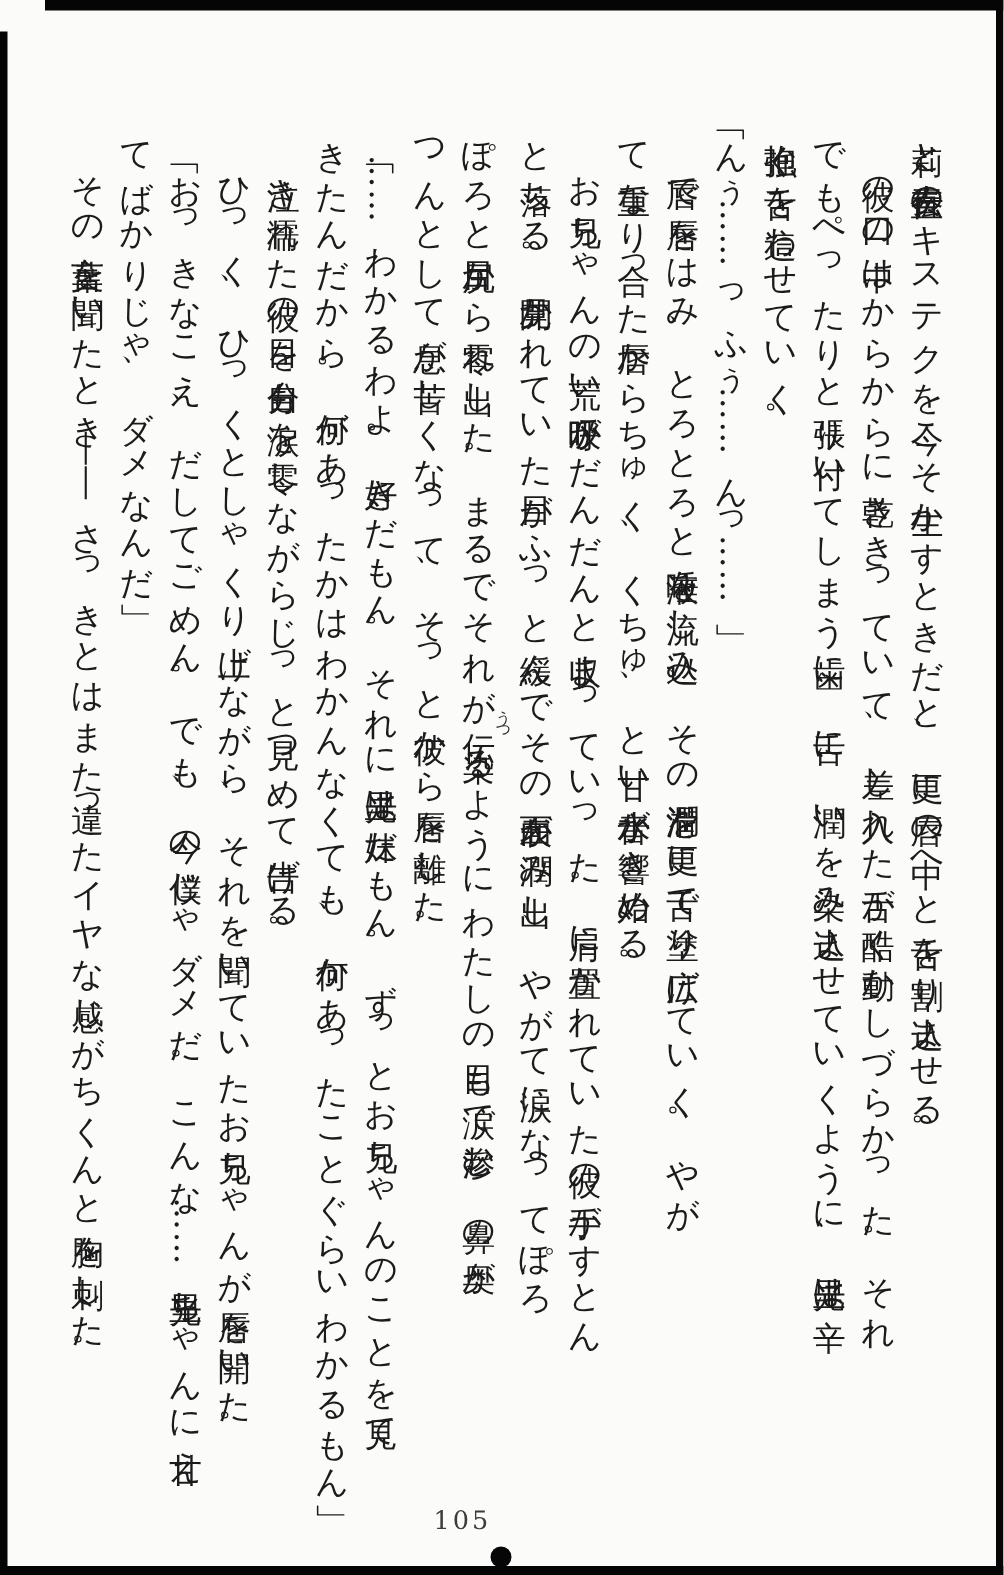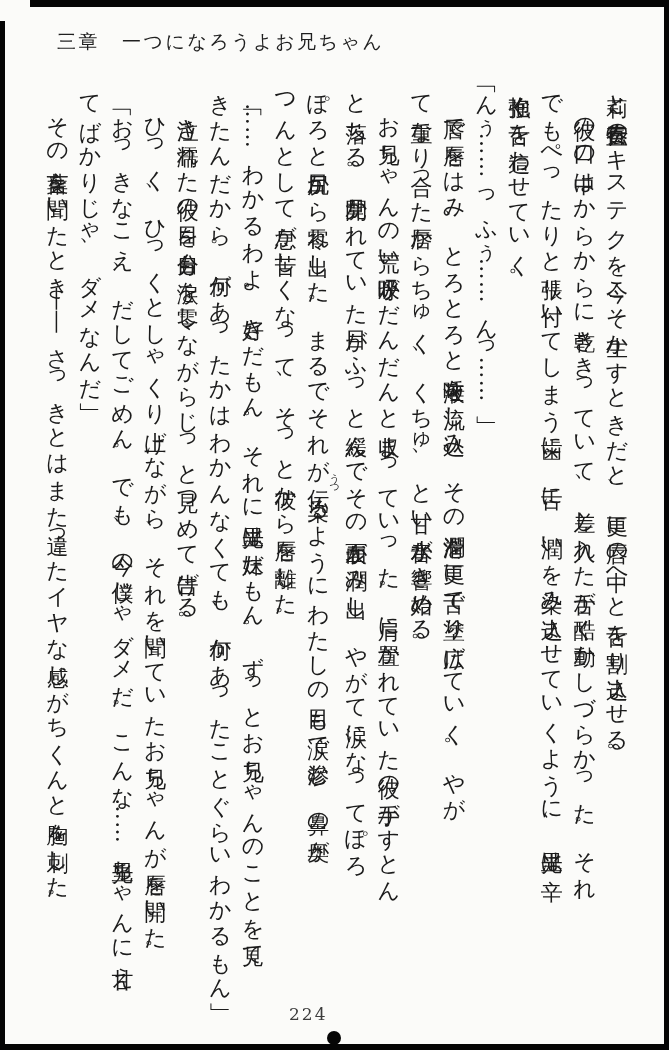--- a/index.html
+++ b/index.html
@@ -59,23 +59,20 @@
 <body>
 
 <div class="page">
 
   <div class="frame-top"></div>
   <div class="frame-bottom"></div>
   <div class="frame-left"></div>
   <div class="frame-right"></div>
   <div class="corner-notch"></div>
 
-  <div class="header">
-    <span class="chapter-label">三章</span><span>一つになろうよお兄ちゃん</span>
-  </div>
 
   <div class="text-area">
     <p class="tcol"><span>莉と奏直伝のキステクを今こそ生かすときだと、更に唇の中へと舌を割り込ませる。</span></p>
     <p class="tcol indent"><span>彼の口の中はからからに乾ききっていて、差し入れた舌が酷く動かしづらかった。それ</span></p>
     <p class="tcol"><span>でもぺったりと張り付いてしまう歯に、舌に、潤いを染み込ませていくように、光里は辛</span></p>
     <p class="tcol"><span>抱強く舌を這わせていく。</span></p>
     <p class="tcol"><span>「んぅ……っふぅ……んっ……」</span></p>
     <p class="tcol indent"><span>唇で唇をはみ、とろとろと唾液を流し込み、その潤滑を更に舌で塗り広げていく。やが</span></p>
     <p class="tcol"><span>て重なり合った唇からちゅく、くちゅ、と甘い水音が響き始める。</span></p>
     <p class="tcol indent"><span>お兄ちゃんの荒い呼吸がだんだんと収まっていった。肩に置かれていた彼の手がすとん</span></p>
@@ -84,16 +81,16 @@
     <p class="tcol"><span>つんとして息が苦しくなって、そっと彼から唇を離した。</span></p>
     <p class="tcol indent"><span>「……わかるわよ。好きだもん。それに光里は妹だもん。ずっとお兄ちゃんのことを見て</span></p>
     <p class="tcol"><span>きたんだから。何があったかはわかんなくても、何かあったことぐらいわかるもん」</span></p>
     <p class="tcol indent"><span>泣き濡れた彼の目を自分も涙を零しながらじっと見つめて告げる。</span></p>
     <p class="tcol indent"><span>ひっく、ひっくとしゃくり上げながら、それを聞いていたお兄ちゃんが唇を開いた。</span></p>
     <p class="tcol indent"><span>「おっきなこえ、だしてごめん。でも、今の僕じゃダメだ。こんな……光里ちゃんに甘え</span></p>
     <p class="tcol"><span>てばかりじゃ、ダメなんだ」</span></p>
     <p class="tcol indent"><span>その言葉を聞いたとき――さっきとはまた違ったイヤな感じがちくんと胸を刺した。</span></p>
   </div>
 
-  <div class="page-number">224</div>
+  <div class="page-number">105</div>
   <div class="bottom-dot"></div>
 
 </div>
 
 </body></html>

